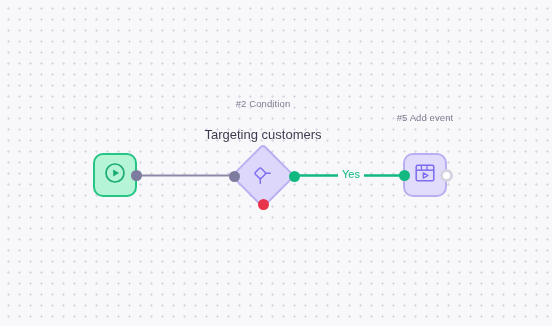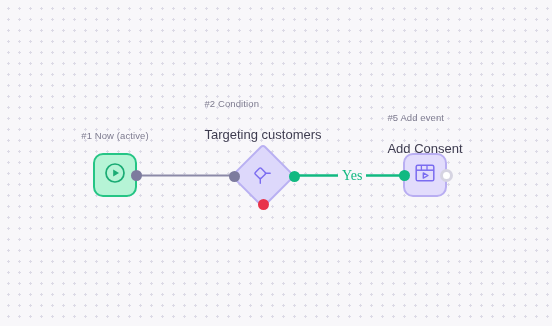--- a/index.html
+++ b/index.html
@@ -33,20 +33,21 @@
   }
 
   
   .node {
     position: absolute;
   }
   .node-labels {
     position: absolute;
     left: 50%;
     transform: translateX(-50%);
+    text-align: center;
     white-space: nowrap;
     line-height: 1.15;
   }
   .node-kicker {
     font-size: 9.5px;
     color: #7d7b8f;
     letter-spacing: 0.1px;
   }
   .node-title {
     font-size: 13px;
@@ -139,46 +140,42 @@
     box-sizing: border-box;
   }
   .port-gray   { background: #7d7b9e; }
   .port-green  { background: #11b981; }
   .port-red    { background: #e8334a; }
   .port-empty  { background: #ffffff; border: 3px solid #d6d4e2; }
 
   
   .edge-label {
     position: absolute;
-    font-size: 14px;
+    font-size: 11px;
     color: #11b981;
     background: #f8f7fa;
     padding: 0 4px;
     white-space: nowrap;
-    font-family: Liberation Serif, serif;
   }
 </style>
 </head>
 <body>
 
 <div id="canvas">
 
   <svg class="edge-layer" viewBox="0 0 552 326" width="552" height="326">
 
     <line x1="137" y1="175.5" x2="234" y2="175.5" stroke="#8b89a8" stroke-width="2.2"></line>
 
     <line x1="296" y1="175.5" x2="406" y2="175.5" stroke="#11b981" stroke-width="2.4"></line>
   </svg>
 
   <div class="edge-label" style="left:338px; top:168px;">Yes</div>
 
   <div class="node" id="node-now">
-    <div class="node-labels">
-      <div class="node-kicker">#1 Now (active)</div>
-    </div>
 
     <div class="trigger-box">
       <span>
         <svg width="24" height="24" viewBox="0 0 24 24" fill="none">
           <circle cx="12" cy="12" r="9" stroke="#1aab74" stroke-width="1.7"></circle>
           <path d="M10.2 8.4 L16 12 L10.2 15.6 Z" fill="#1aab74"></path>
         </svg>
       </span>
     </div>
 
@@ -203,21 +200,20 @@
     </div>
 
     <div class="port port-gray" style="left:-3px; top:25.5px;"></div>
     <div class="port port-green" style="left:57px; top:25.5px;"></div>
     <div class="port port-red" style="left:25.5px; top:54px;"></div>
   </div>
 
   <div class="node" id="node-action">
     <div class="node-labels">
       <div class="node-kicker">#5 Add event</div>
-      <div class="node-title">Add Consent</div>
     </div>
 
     <div class="action-box">
       <span>
         <svg width="24" height="24" viewBox="0 0 24 24" fill="none">
           <rect x="3.2" y="4.2" width="17.6" height="15.6" rx="1.6" stroke="#7b6cf0" stroke-width="1.5"></rect>
           <path d="M3.2 9.2 H20.8" stroke="#7b6cf0" stroke-width="1.5"></path>
           <path d="M8.4 4.2 V9.2" stroke="#7b6cf0" stroke-width="1.3"></path>
           <path d="M14.0 4.2 V9.2" stroke="#7b6cf0" stroke-width="1.3"></path>
           <path d="M10.3 11.9 L15.0 14.5 L10.3 17.1 Z" stroke="#7b6cf0" stroke-width="1.4" stroke-linejoin="round"></path>

